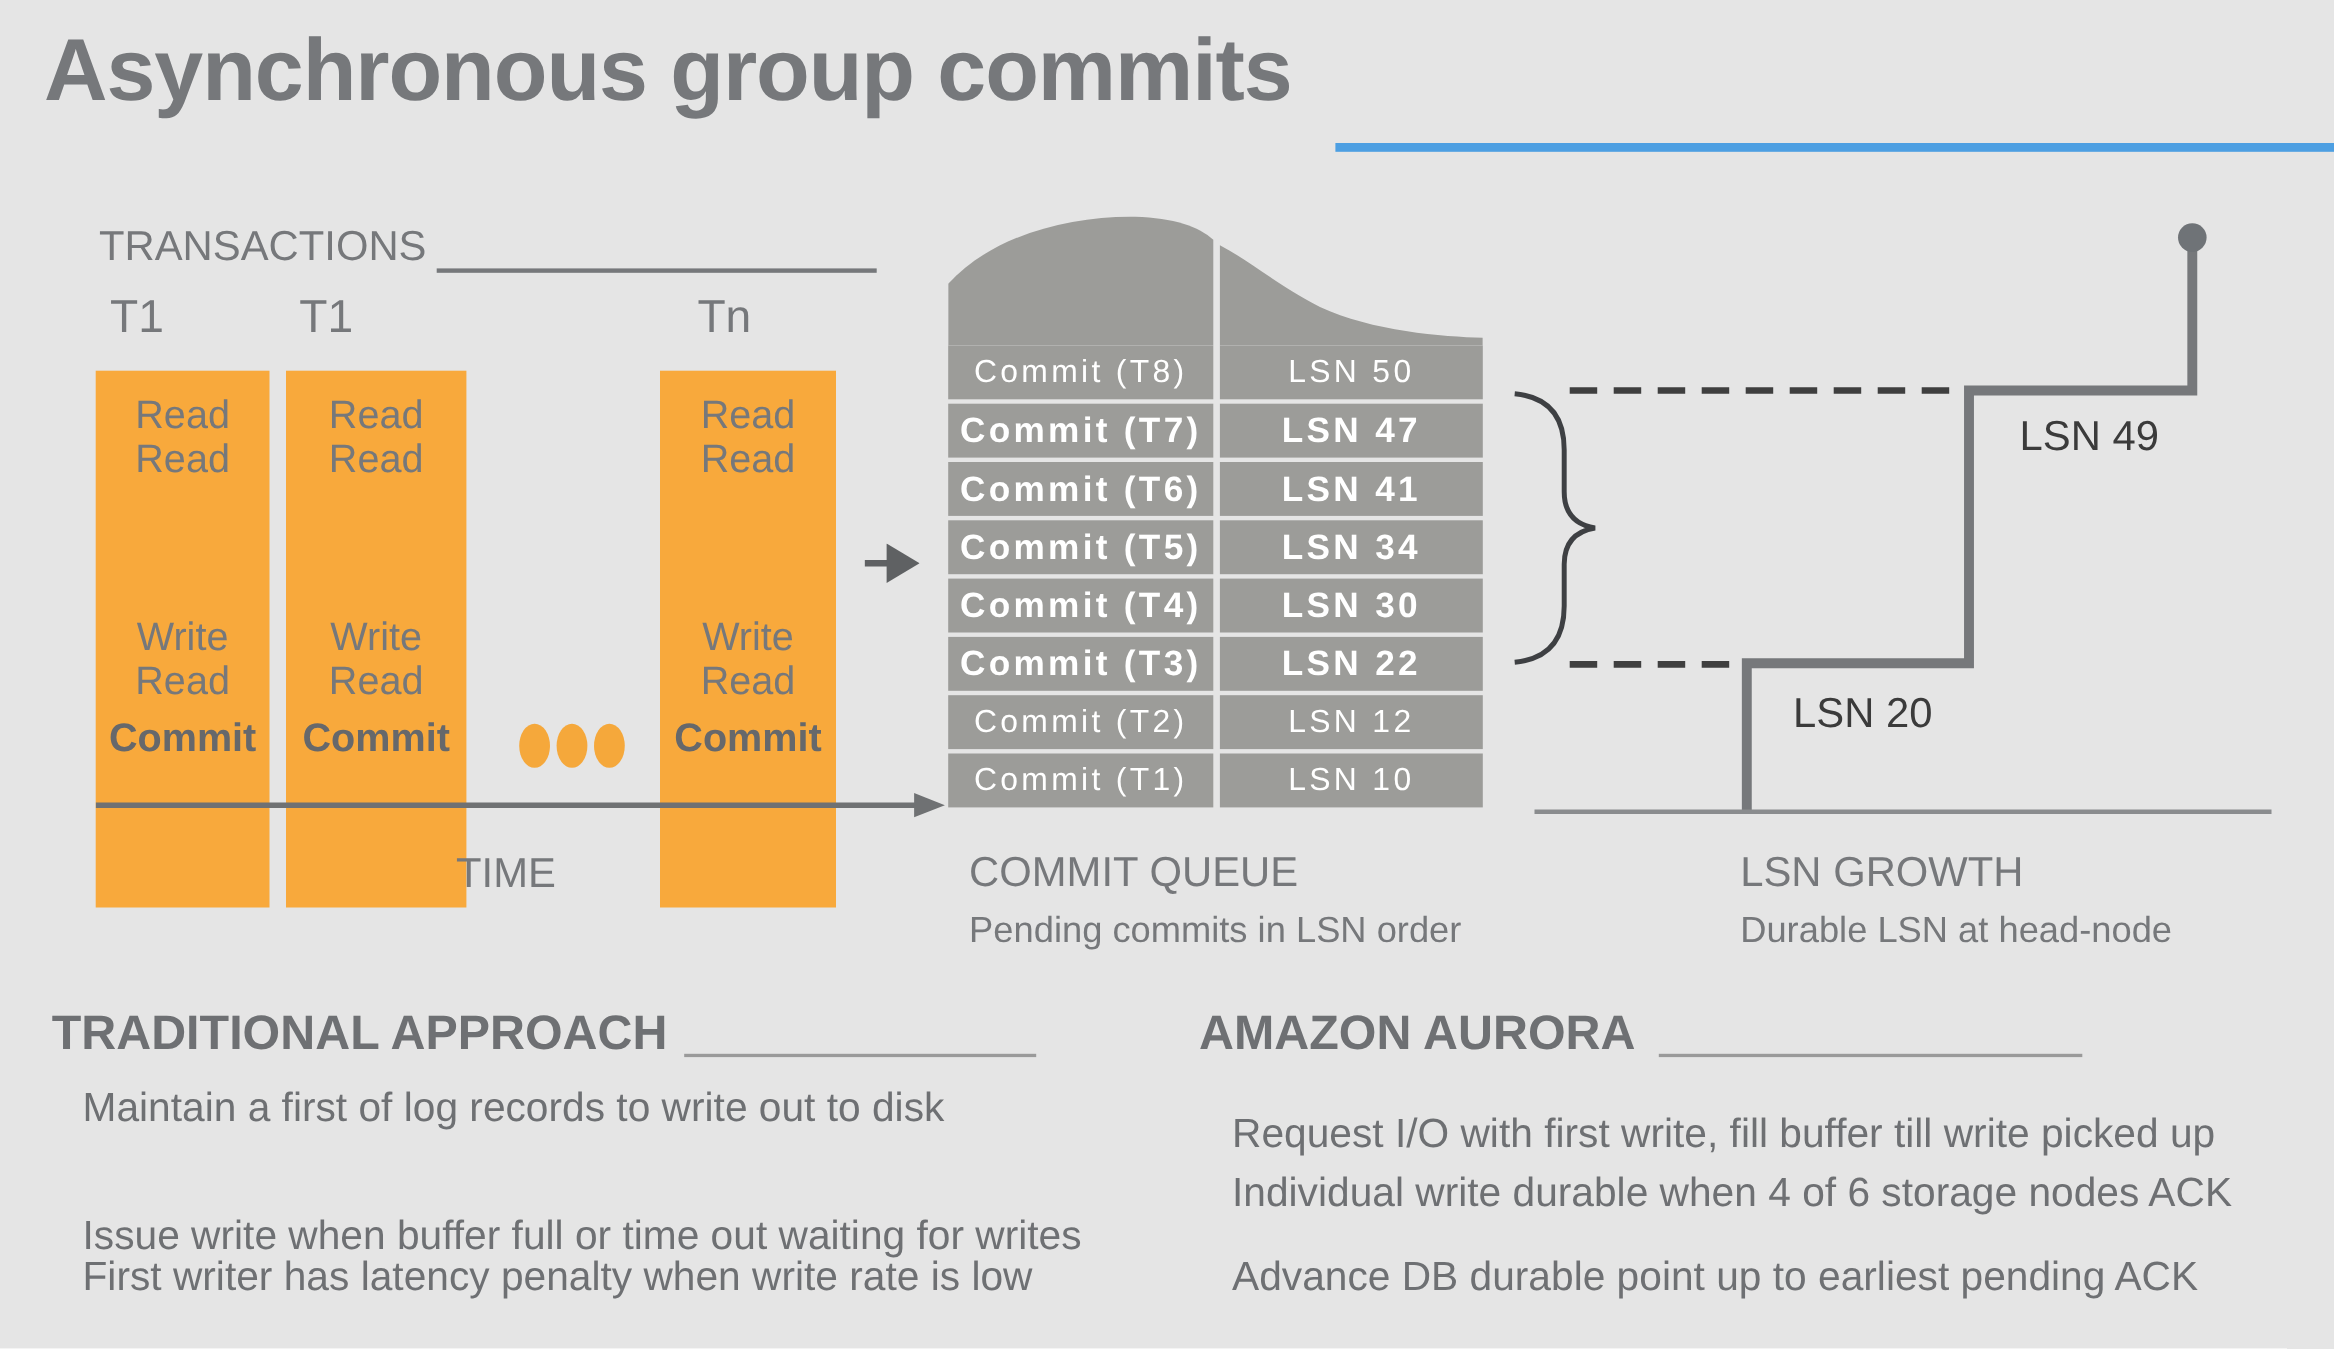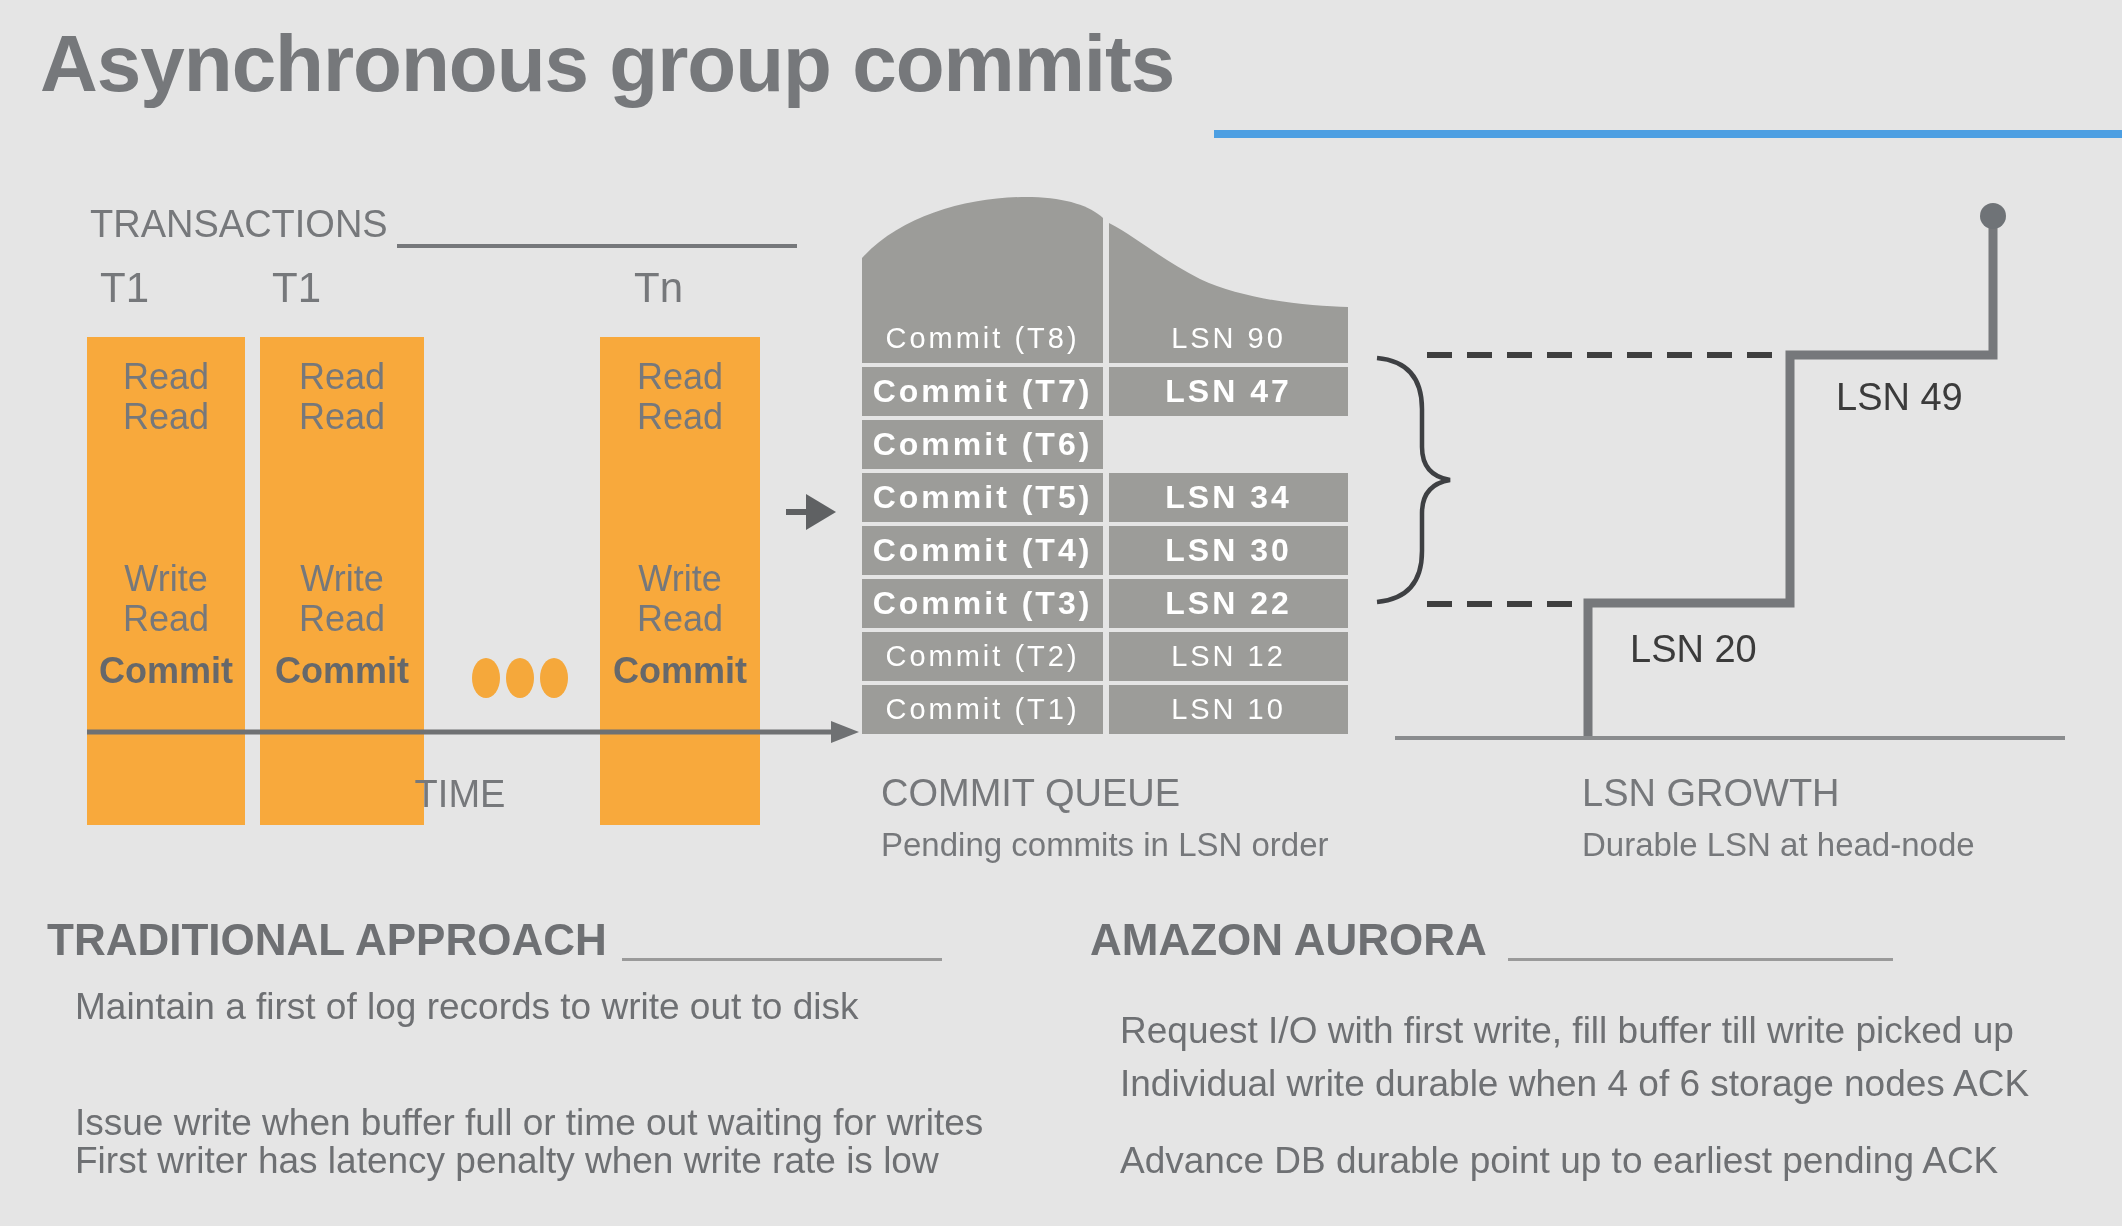--- a/index.html
+++ b/index.html
@@ -116,28 +116,29 @@
   </svg>
 
   <svg class="abs" style="left:862px;top:190px;" width="486" height="124">
     <path d="M0,124 L0,68 C40,24 110,6 170,7 C205,8 228,16 241,28 L241,124 Z" fill="#9C9C99"></path>
     <path d="M247,124 L247,33 C276,48 300,70 338,89 C385,111 450,116 486,117 L486,124 Z" fill="#9C9C99"></path>
   </svg>
 
   <div class="abs queue-rows">
     <div class="q-row">
       <div class="q-cell">Commit (T8)</div>
-      <div class="q-cell">LSN 90</div>
+      <div class="q-cell">LSN 50</div>
     </div>
     <div class="q-row bold">
       <div class="q-cell">Commit (T7)</div>
       <div class="q-cell">LSN 47</div>
     </div>
     <div class="q-row bold">
       <div class="q-cell">Commit (T6)</div>
+      <div class="q-cell">LSN 41</div>
     </div>
     <div class="q-row bold">
       <div class="q-cell">Commit (T5)</div>
       <div class="q-cell">LSN 34</div>
     </div>
     <div class="q-row bold">
       <div class="q-cell">Commit (T4)</div>
       <div class="q-cell">LSN 30</div>
     </div>
     <div class="q-row bold">

